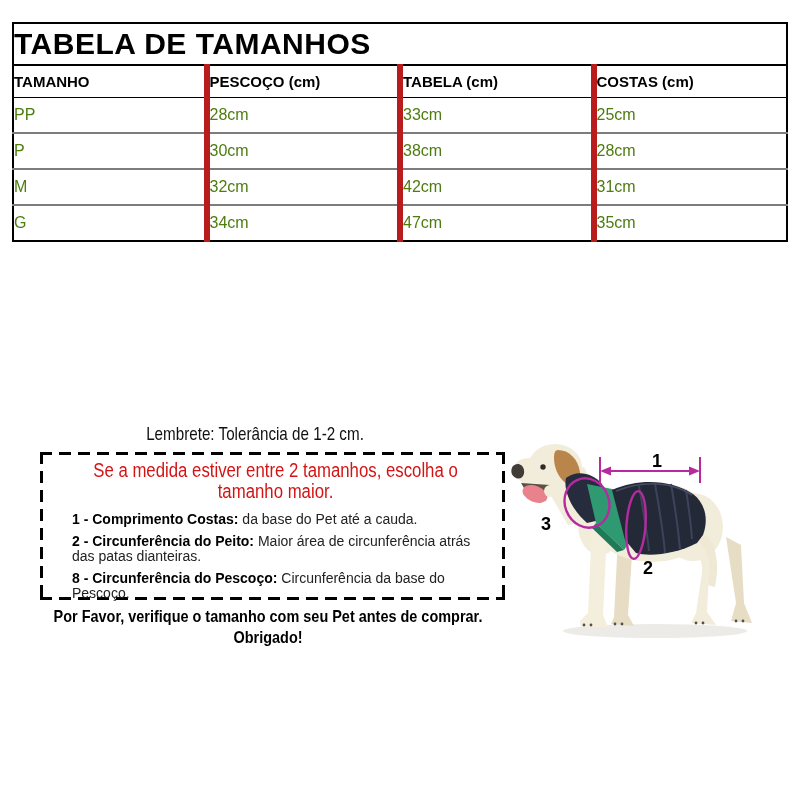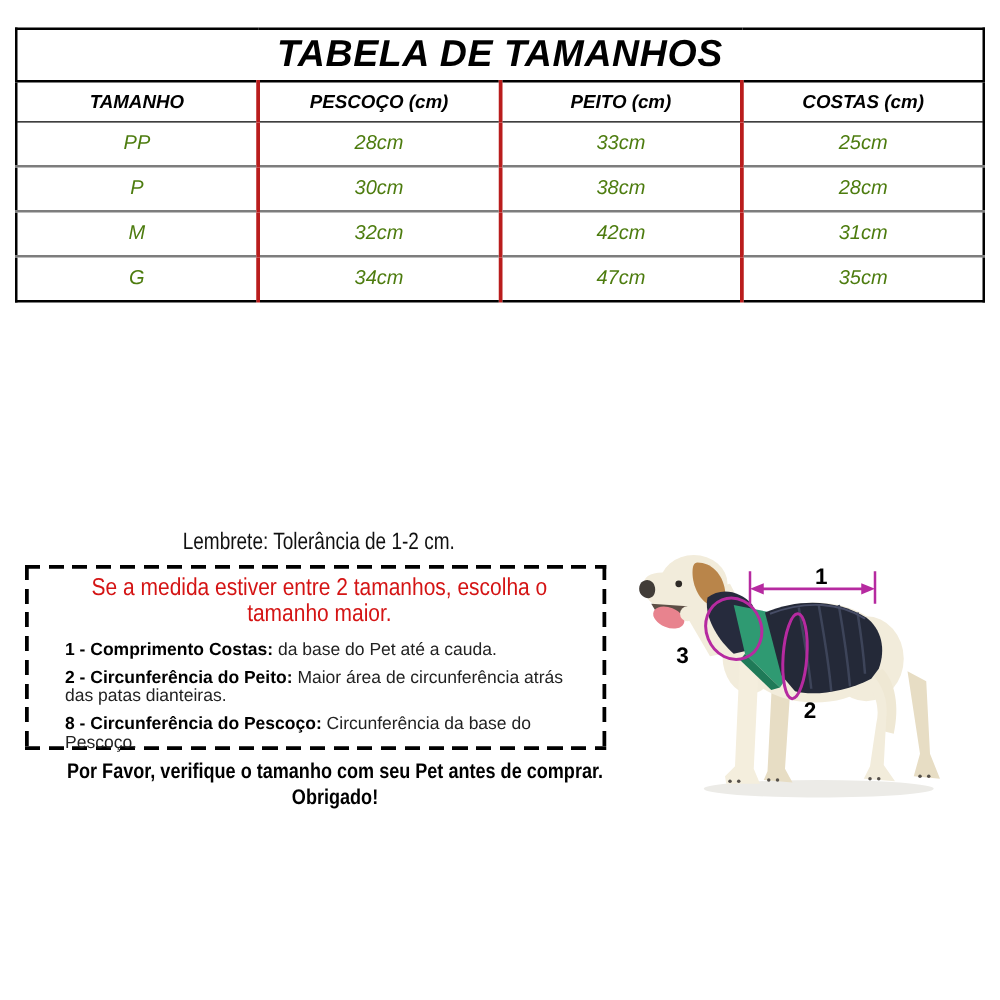--- a/index.html
+++ b/index.html
@@ -2,33 +2,33 @@
 <html style="--accent-magenta: #b62aa0; --warning-red: #d41414; --vest-navy: #242938; --vest-green: #2f9a72; --row-line: #7d7d7d;"><head>
 <meta charset="utf-8">
 <style>
   html,body{margin:0;padding:0;background:#fff;}
   #canvas{position:relative;width:800px;height:800px;background:#fff;overflow:hidden;
           font-family:"Liberation Sans","DejaVu Sans",sans-serif;color:#111;}
 
   
   .size-table{position:absolute;left:12px;top:22px;width:776px;
               border-collapse:collapse;table-layout:fixed;border:2px solid #000;}
-  .size-table td,.size-table th{padding:0;text-align:center;vertical-align:middle;font-style:italic;}
+  .size-table td,.size-table th{padding:0;text-align:left;vertical-align:middle;}
   .title-row td{height:40px;font-size:30px;font-weight:bold;letter-spacing:.5px;
                 border-bottom:2px solid #000;color:#000;}
   .head-row th{height:31px;font-size:15px;font-weight:bold;border-bottom:1px solid #000;color:#000;margin-left:44px;}
-  .head-row th + th,.data-row td + td{border-left:3px solid #b91c1c;}
+  .head-row th + th,.data-row td + td{border-left:6px solid #b91c1c;}
   .data-row td{height:34px;font-size:16px;color:#4d7c0f;
                border-bottom:2px solid var(--row-line,#7d7d7d);}
   .data-row:last-child td{border-bottom:none;}
 
   
   .reminder{position:absolute;left:30px;top:423px;width:450px;text-align:center;
             font-size:19px;white-space:nowrap;transform:scaleX(.8);transform-origin:50% 50%;}
-  .warn-box{position:absolute;left:20px;top:452px;width:465px;height:148px;box-sizing:border-box;
+  .warn-box{position:absolute;left:40px;top:452px;width:465px;height:148px;box-sizing:border-box;
             padding:8px 10px 8px 16px;
             background:
               repeating-linear-gradient(90deg,#000 0 12px,rgba(0,0,0,0) 12px 19px) left top/100% 3px no-repeat,
               repeating-linear-gradient(90deg,#000 0 12px,rgba(0,0,0,0) 12px 19px) left bottom/100% 3px no-repeat,
               repeating-linear-gradient(180deg,#000 0 12px,rgba(0,0,0,0) 12px 19px) left top/3px 100% no-repeat,
               repeating-linear-gradient(180deg,#000 0 12px,rgba(0,0,0,0) 12px 19px) right top/3px 100% no-repeat;}
   .warn-red{color:var(--warning-red,#d41414);font-size:19.5px;line-height:1.1;
             text-align:center;white-space:nowrap;transform:scaleX(.86);transform-origin:50% 50%;}
   .measure-list{margin-top:9px;font-size:14px;line-height:1.08;color:#222;}
   .measure-list p{margin:7px 0 0 16px;}
@@ -56,21 +56,21 @@
 <div id="canvas">
 
   <table class="size-table">
     <tbody>
     <tr class="title-row">
       <td colspan="4">TABELA DE TAMANHOS</td>
     </tr>
     <tr class="head-row">
       <th>TAMANHO</th>
       <th>PESCOÇO (cm)</th>
-      <th>PEITO (cm)</th>
+      <th>TABELA (cm)</th>
       <th>COSTAS (cm)</th>
     </tr>
     <tr class="data-row">
       <td>PP</td>
       <td>28cm</td>
       <td>33cm</td>
       <td>25cm</td>
     </tr>
     <tr class="data-row">
       <td>P</td>

